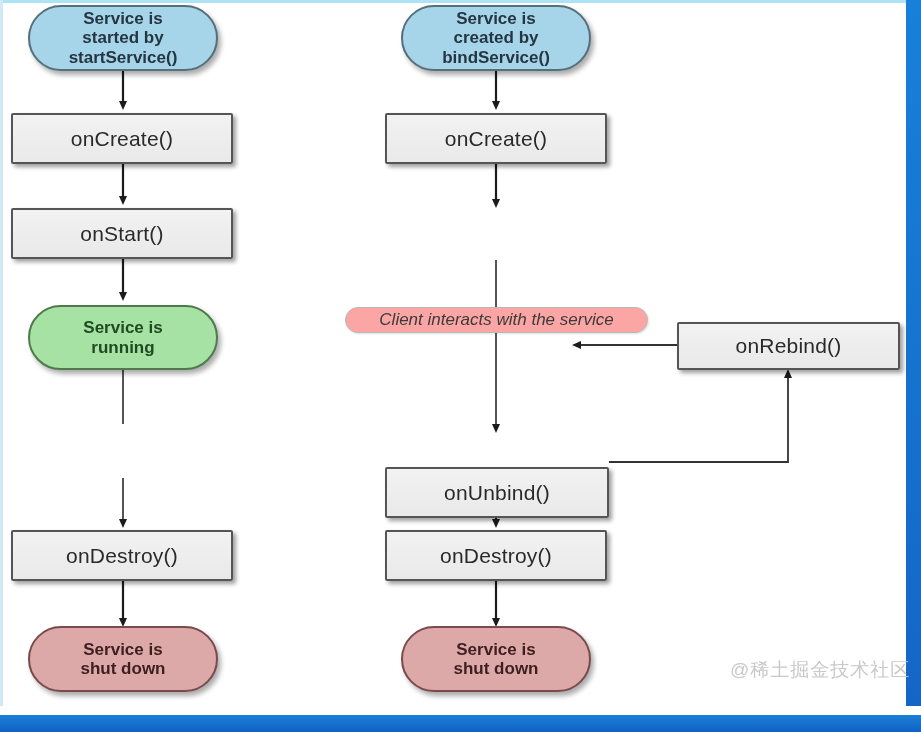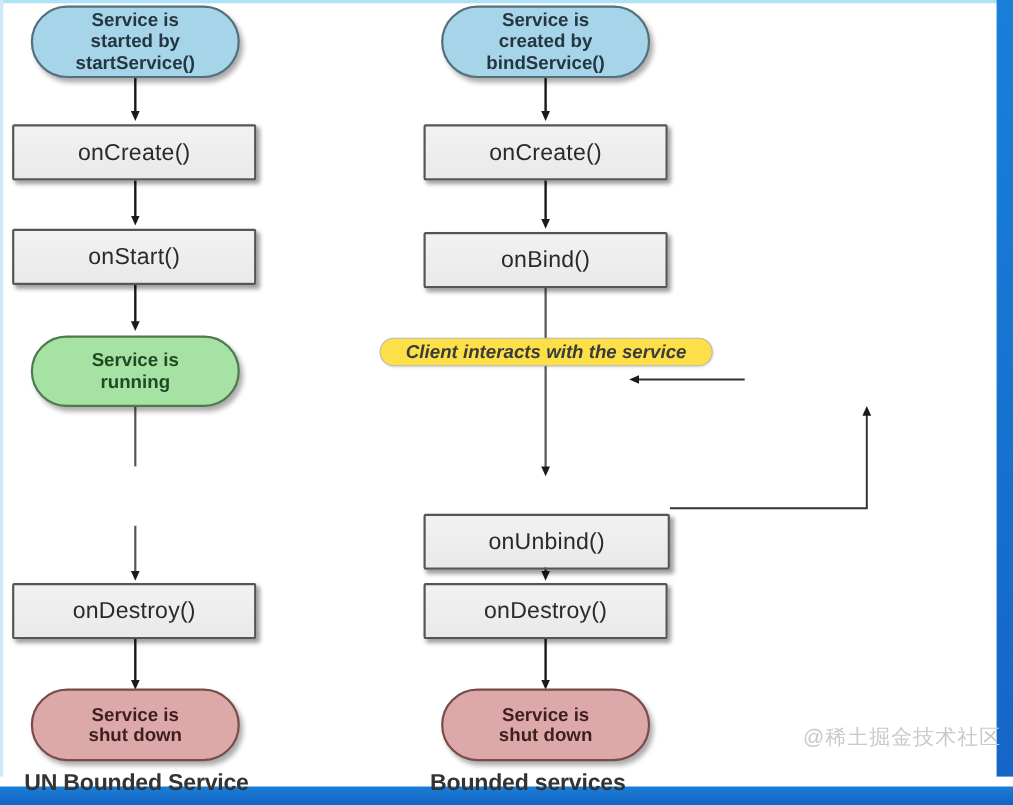--- a/index.html
+++ b/index.html
@@ -81,26 +81,26 @@
     background: #a5e2a4;
     border-color: #4e7a4c;
     color: #1f4a22;
   }
   .pill.shutdown {
     background: #dda8a8;
     border-color: #7a4b4b;
     color: #3d1f1f;
   }
   .note {
-    background: #fde047;
+    background: #fca5a5;
     border: 1px solid #b9b9b9;
     border-radius: 10px;
     box-shadow: 1px 1px 2px rgba(0,0,0,0.12);
     font-style: italic;
-    font-weight: 700;
+    font-weight: 400;
     font-size: 17px;
     color: #3b3b3b;
   }
   .note.wide {
     border-radius: 999px;
     font-size: 17px;
     padding: 0 12px;
   }
 
   
@@ -185,37 +185,35 @@
 
   <div class="node pill running" style="left:28px; top:305px; width:190px; height:65px;">Service is
 running</div>
 
 
   <div class="node box" style="left:11px; top:530px; width:222px; height:51px;">onDestroy()</div>
 
   <div class="node pill shutdown" style="left:28px; top:626px; width:190px; height:66px;">Service is
 shut down</div>
 
-  <div class="caption" style="left:22px; top:700px;">UN Bounded Service</div>
 
   <div class="node pill start" style="left:401px; top:5px; width:190px; height:66px;">Service is
 created by
 bindService()</div>
 
   <div class="node box" style="left:385px; top:113px; width:222px; height:51px;">onCreate()</div>
 
-  <div class="node box" style="left:385px; top:211px; width:222px; height:51px;">onBind()</div>
 
   <div class="node note wide" style="left:345px; top:307px; width:303px; height:26px;">Client interacts with the service</div>
 
+  <div class="node box" style="left:677px; top:322px; width:223px; height:48px;">onRebind()</div>
 
   <div class="node box" style="left:385px; top:435px; width:224px; height:51px;margin-top:32px;">onUnbind()</div>
 
   <div class="node box" style="left:385px; top:530px; width:222px; height:51px;">onDestroy()</div>
 
   <div class="node pill shutdown" style="left:401px; top:626px; width:190px; height:66px;">Service is
 shut down</div>
 
-  <div class="caption" style="left:391px; top:700px;">Bounded services</div>
 
   <div class="watermark" style="left:730px; top:657px;text-align:center;">@稀土掘金技术社区</div>
 
 </div>
 
 </body></html>

